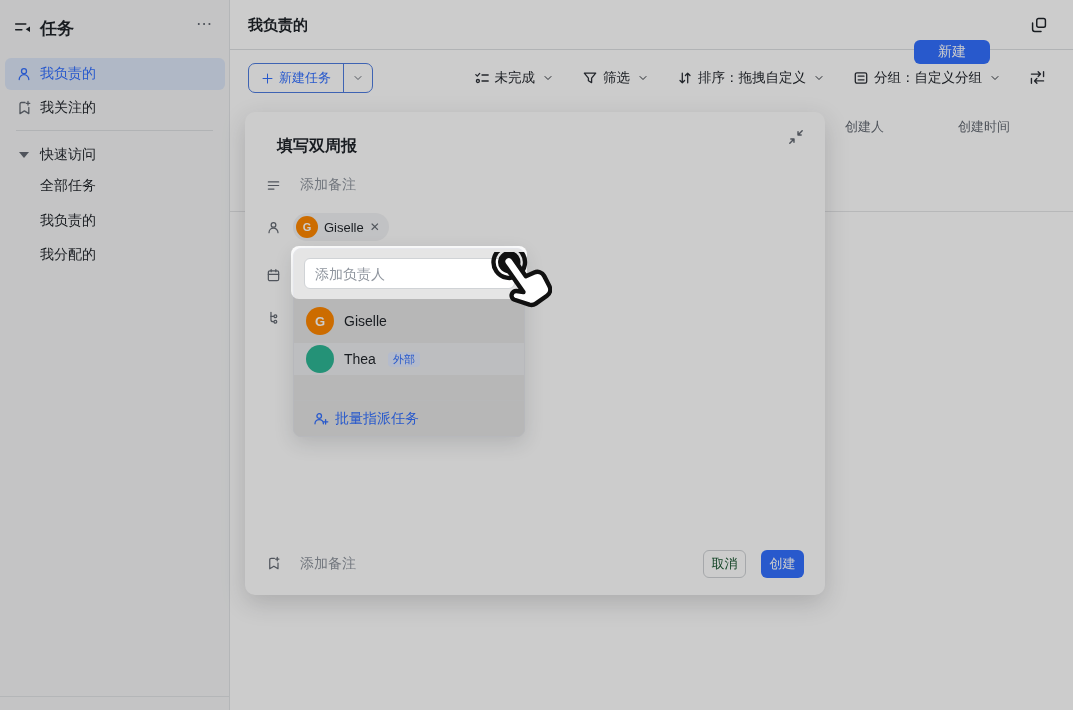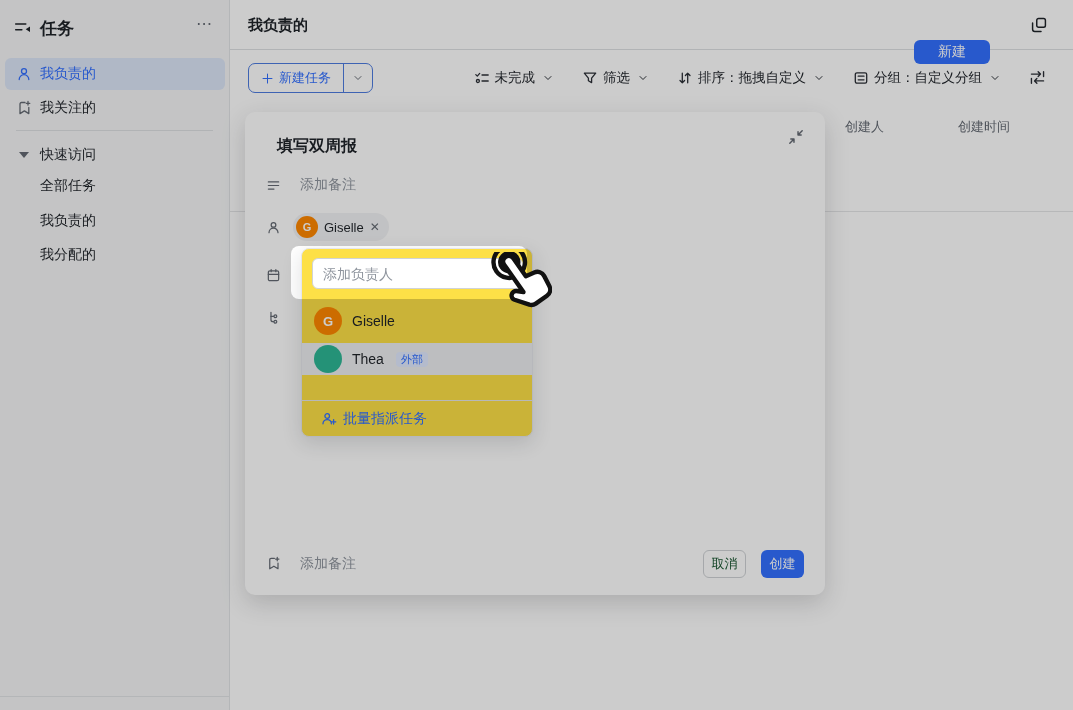--- a/index.html
+++ b/index.html
@@ -74,21 +74,21 @@
   .av-teal { background:#2EB795; }
   .chip .avatar { width:22px; height:22px; font-size:11px; }
   .chip .name { font-size:13px; color:#1F2329; }
   .chip .x { font-size:12px; color:#646A73; cursor:pointer; }
   .m-footer-btn { position:absolute; top:438px; width:43px; height:28px; border-radius:6px;
     font-size:13px; font-family:inherit; cursor:pointer; }
   .cancel-btn { left:458px; background:#fff; border:1px solid #D0D3D6; color:#14532d; }
   .create-btn { left:516px; border:none; background:#3370FF; color:#fff; }
 
   
-  .dropdown { position:absolute; left:301px; top:248px; width:232px; height:189px; background:#fde047;
+  .dropdown { position:absolute; left:293px; top:248px; width:232px; height:189px; background:#e5e5e5;
     border:1px solid #E5E6EB; border-radius:8px; box-shadow:0 6px 20px rgba(31,35,41,0.14); z-index:30; }
   .dd-search { position:absolute; left:10px; top:9px; width:211px; height:31px;
     border:1px solid #D0D3D6; border-radius:6px; padding:0 10px; font-size:14px; font-family:inherit;
     color:#1F2329; outline:none; background:#fff; }
   .dd-search::placeholder { color:#8F959E; }
   .dd-option { position:absolute; left:0; width:100%; display:flex; align-items:center; gap:10px;
     padding-left:12px; cursor:pointer; }
   .dd-option .avatar { width:28px; height:28px; font-size:13px; }
   .dd-option .name { font-size:14px; color:#1F2329; }
   .dd-opt-0 { top:50px; height:44px; }

